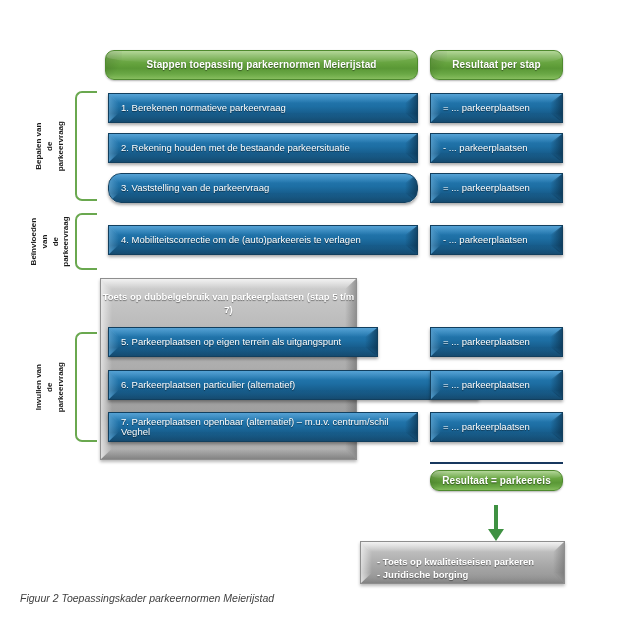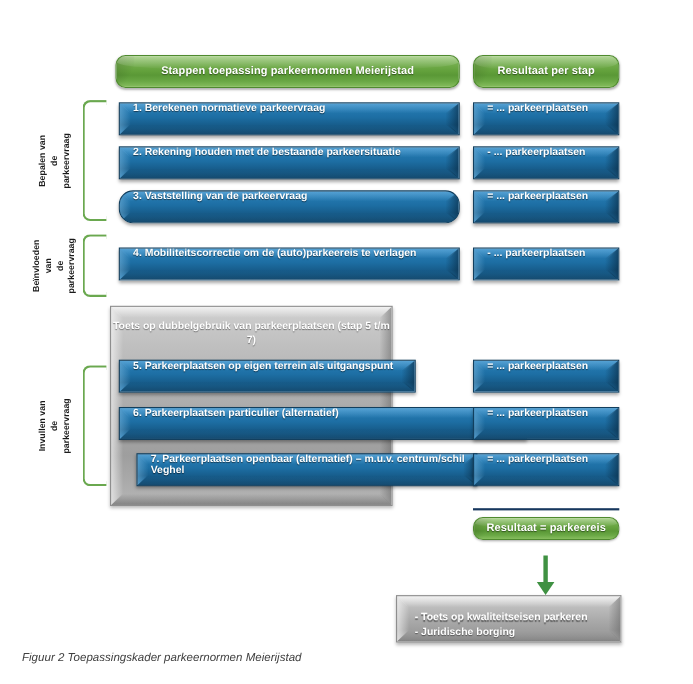--- a/index.html
+++ b/index.html
@@ -73,22 +73,23 @@
       linear-gradient(180deg,
         #2b7fb8 0%,
         #2377ae 22%,
         #1d6ea3 45%,
         #175d8c 70%,
         #1f6fa4 90%,
         #2a80ba 100%);
     border: 1px solid #123f5e;
     box-shadow: 0 2px 3px rgba(0,0,0,.35);
     display: flex;
+    align-items: center;
     color: #ffffff;
-    font-weight: bold;
+    font-weight: normal;
     font-size: 9.5px;
     text-shadow: 0 1px 1px rgba(0,0,0,.55);
     overflow: hidden;
   }
   
   .blue-bar .bev {
     position: absolute;
     pointer-events: none;
   }
   .bev-top {
@@ -289,21 +290,21 @@
   </div>
 
   <div class="abs blue-bar" style="left:108px; top:370px; width:371px; height:30px;">
     <div class="bev bev-top"></div>
     <div class="bev bev-bottom"></div>
     <div class="bev bev-left"></div>
     <div class="bev bev-right"></div>
     <span class="bar-label">6. Parkeerplaatsen particulier (alternatief)</span>
   </div>
 
-  <div class="abs blue-bar" style="left:108px; top:412px; width:310px; height:30px;margin-left:16px;">
+  <div class="abs blue-bar" style="left:108px; top:412px; width:310px; height:30px;">
     <div class="bev bev-top"></div>
     <div class="bev bev-bottom"></div>
     <div class="bev bev-left"></div>
     <div class="bev bev-right"></div>
     <span class="bar-label">7. Parkeerplaatsen openbaar (alternatief) – m.u.v. centrum/schil Veghel</span>
   </div>
 
   <div class="abs blue-bar" style="left:430px; top:93px; width:133px; height:30px;">
     <div class="bev bev-top"></div>
     <div class="bev bev-bottom"></div>

